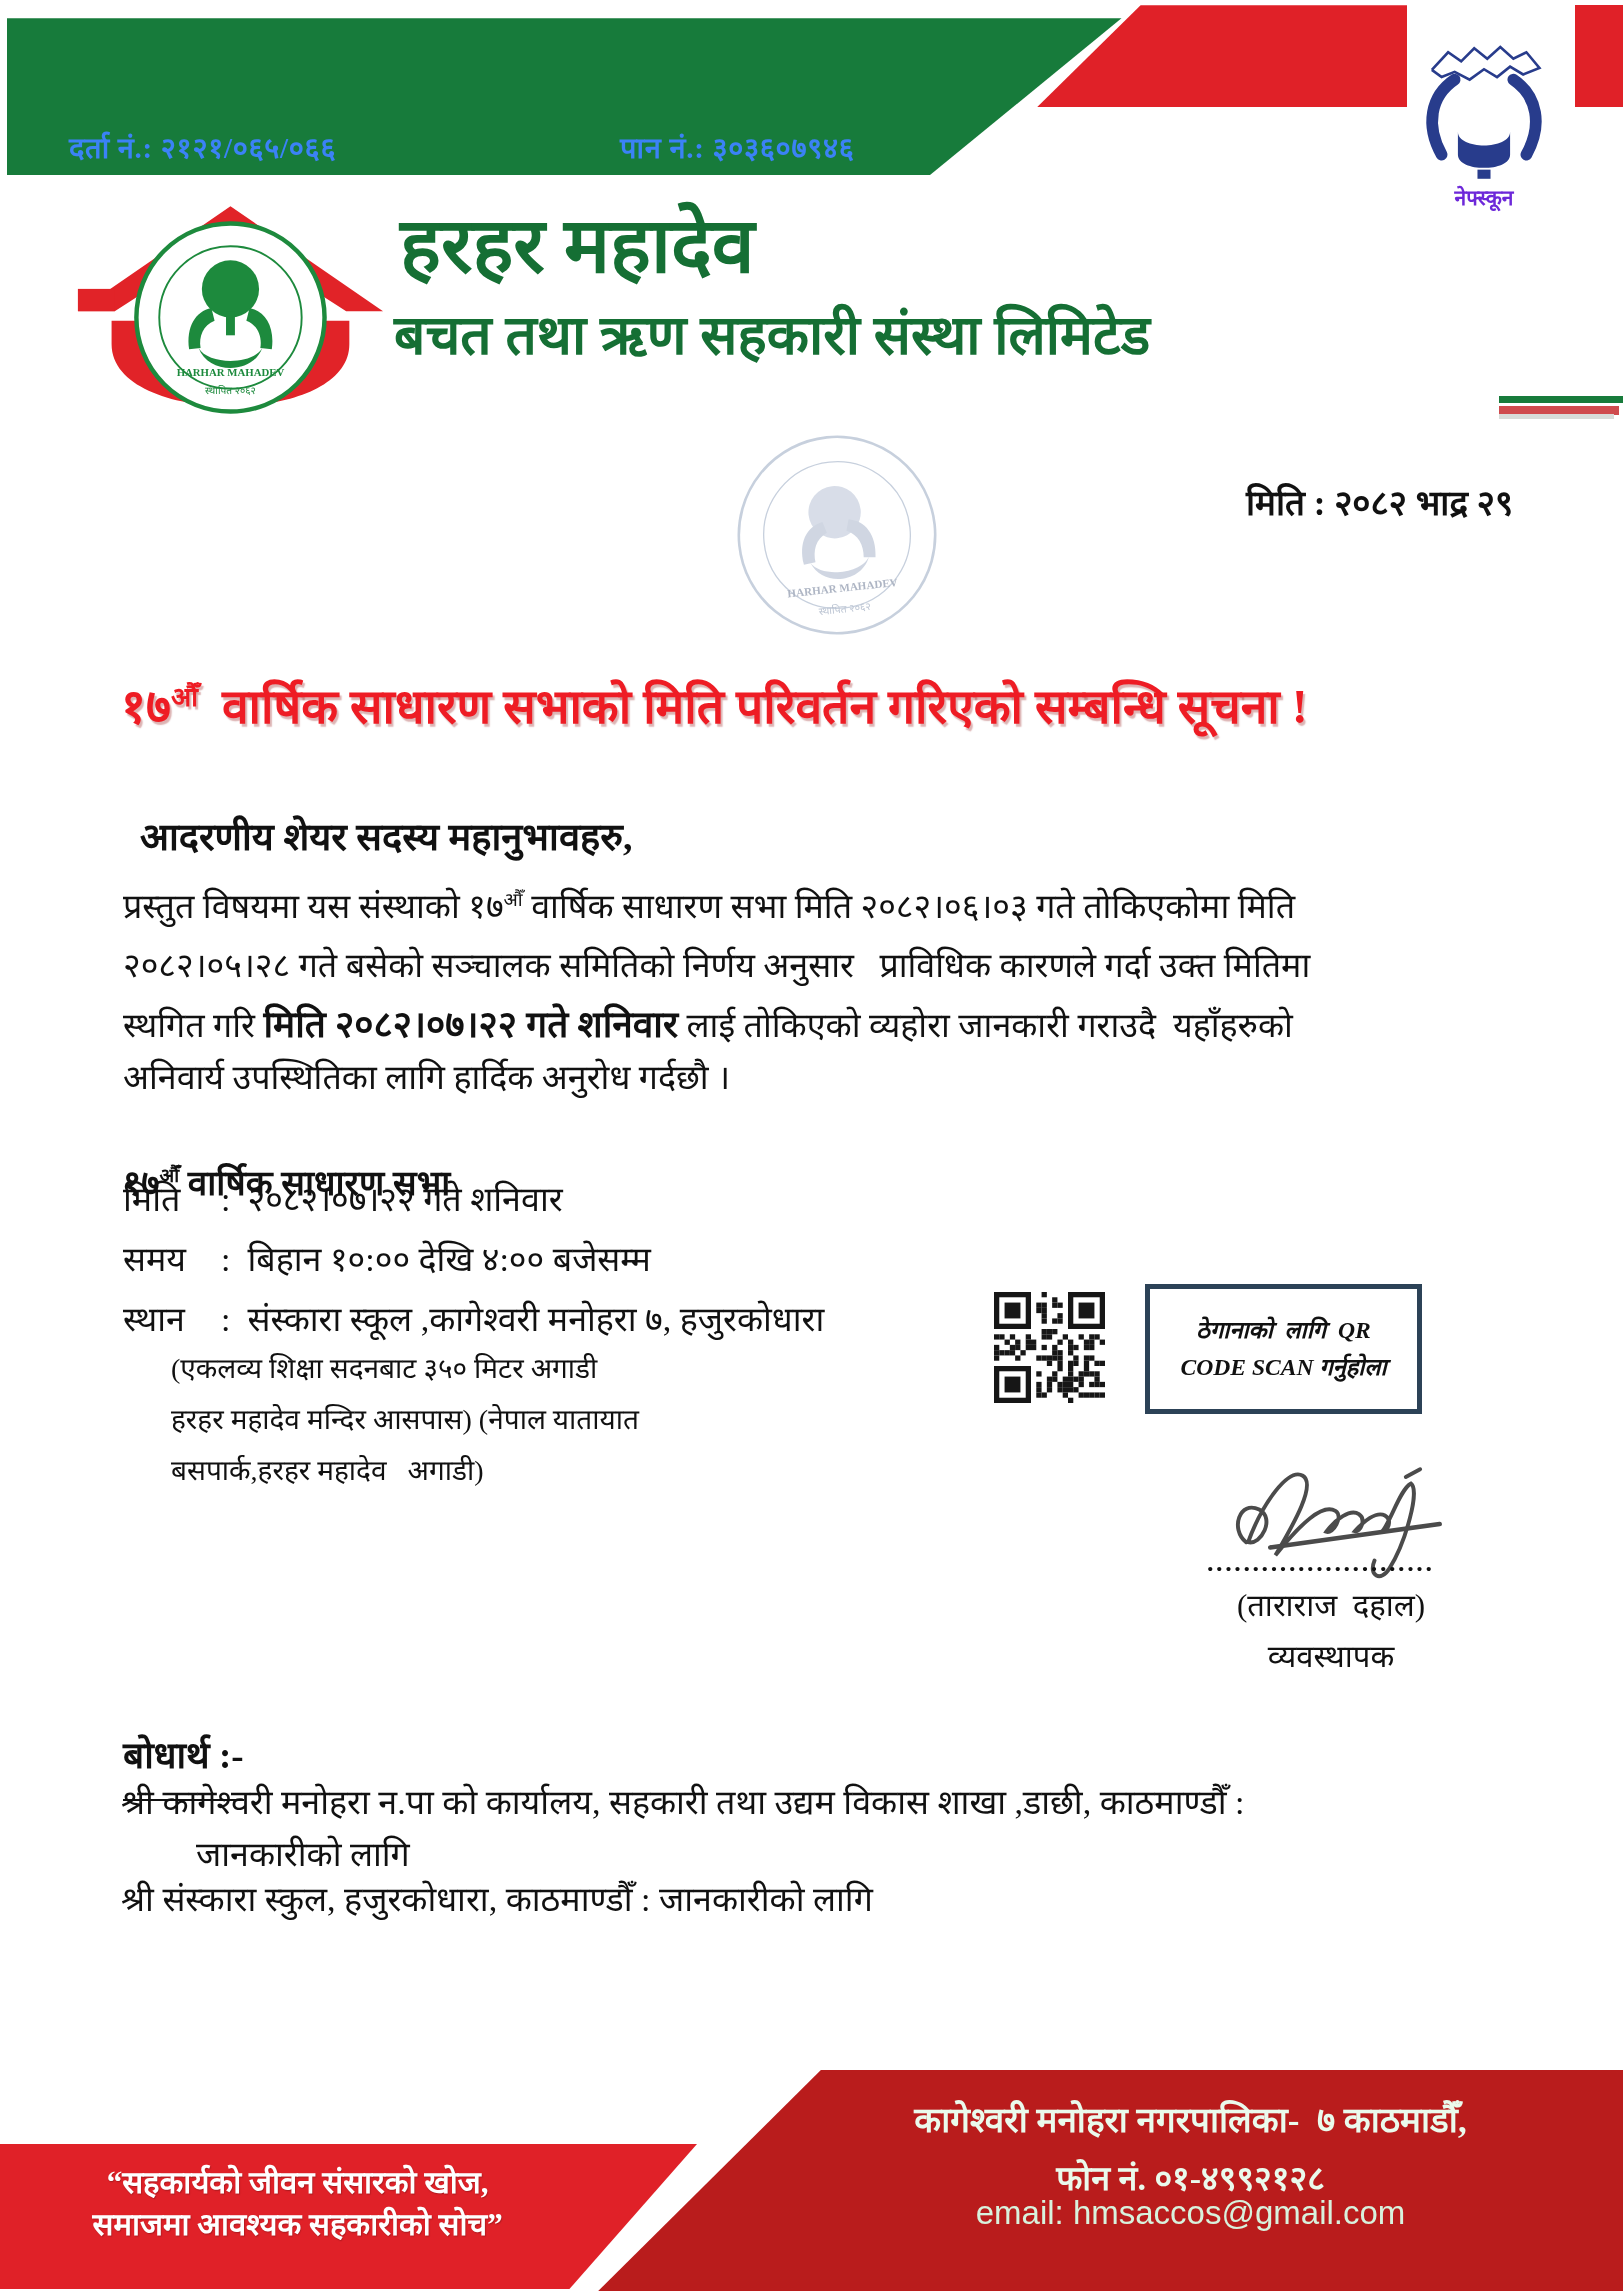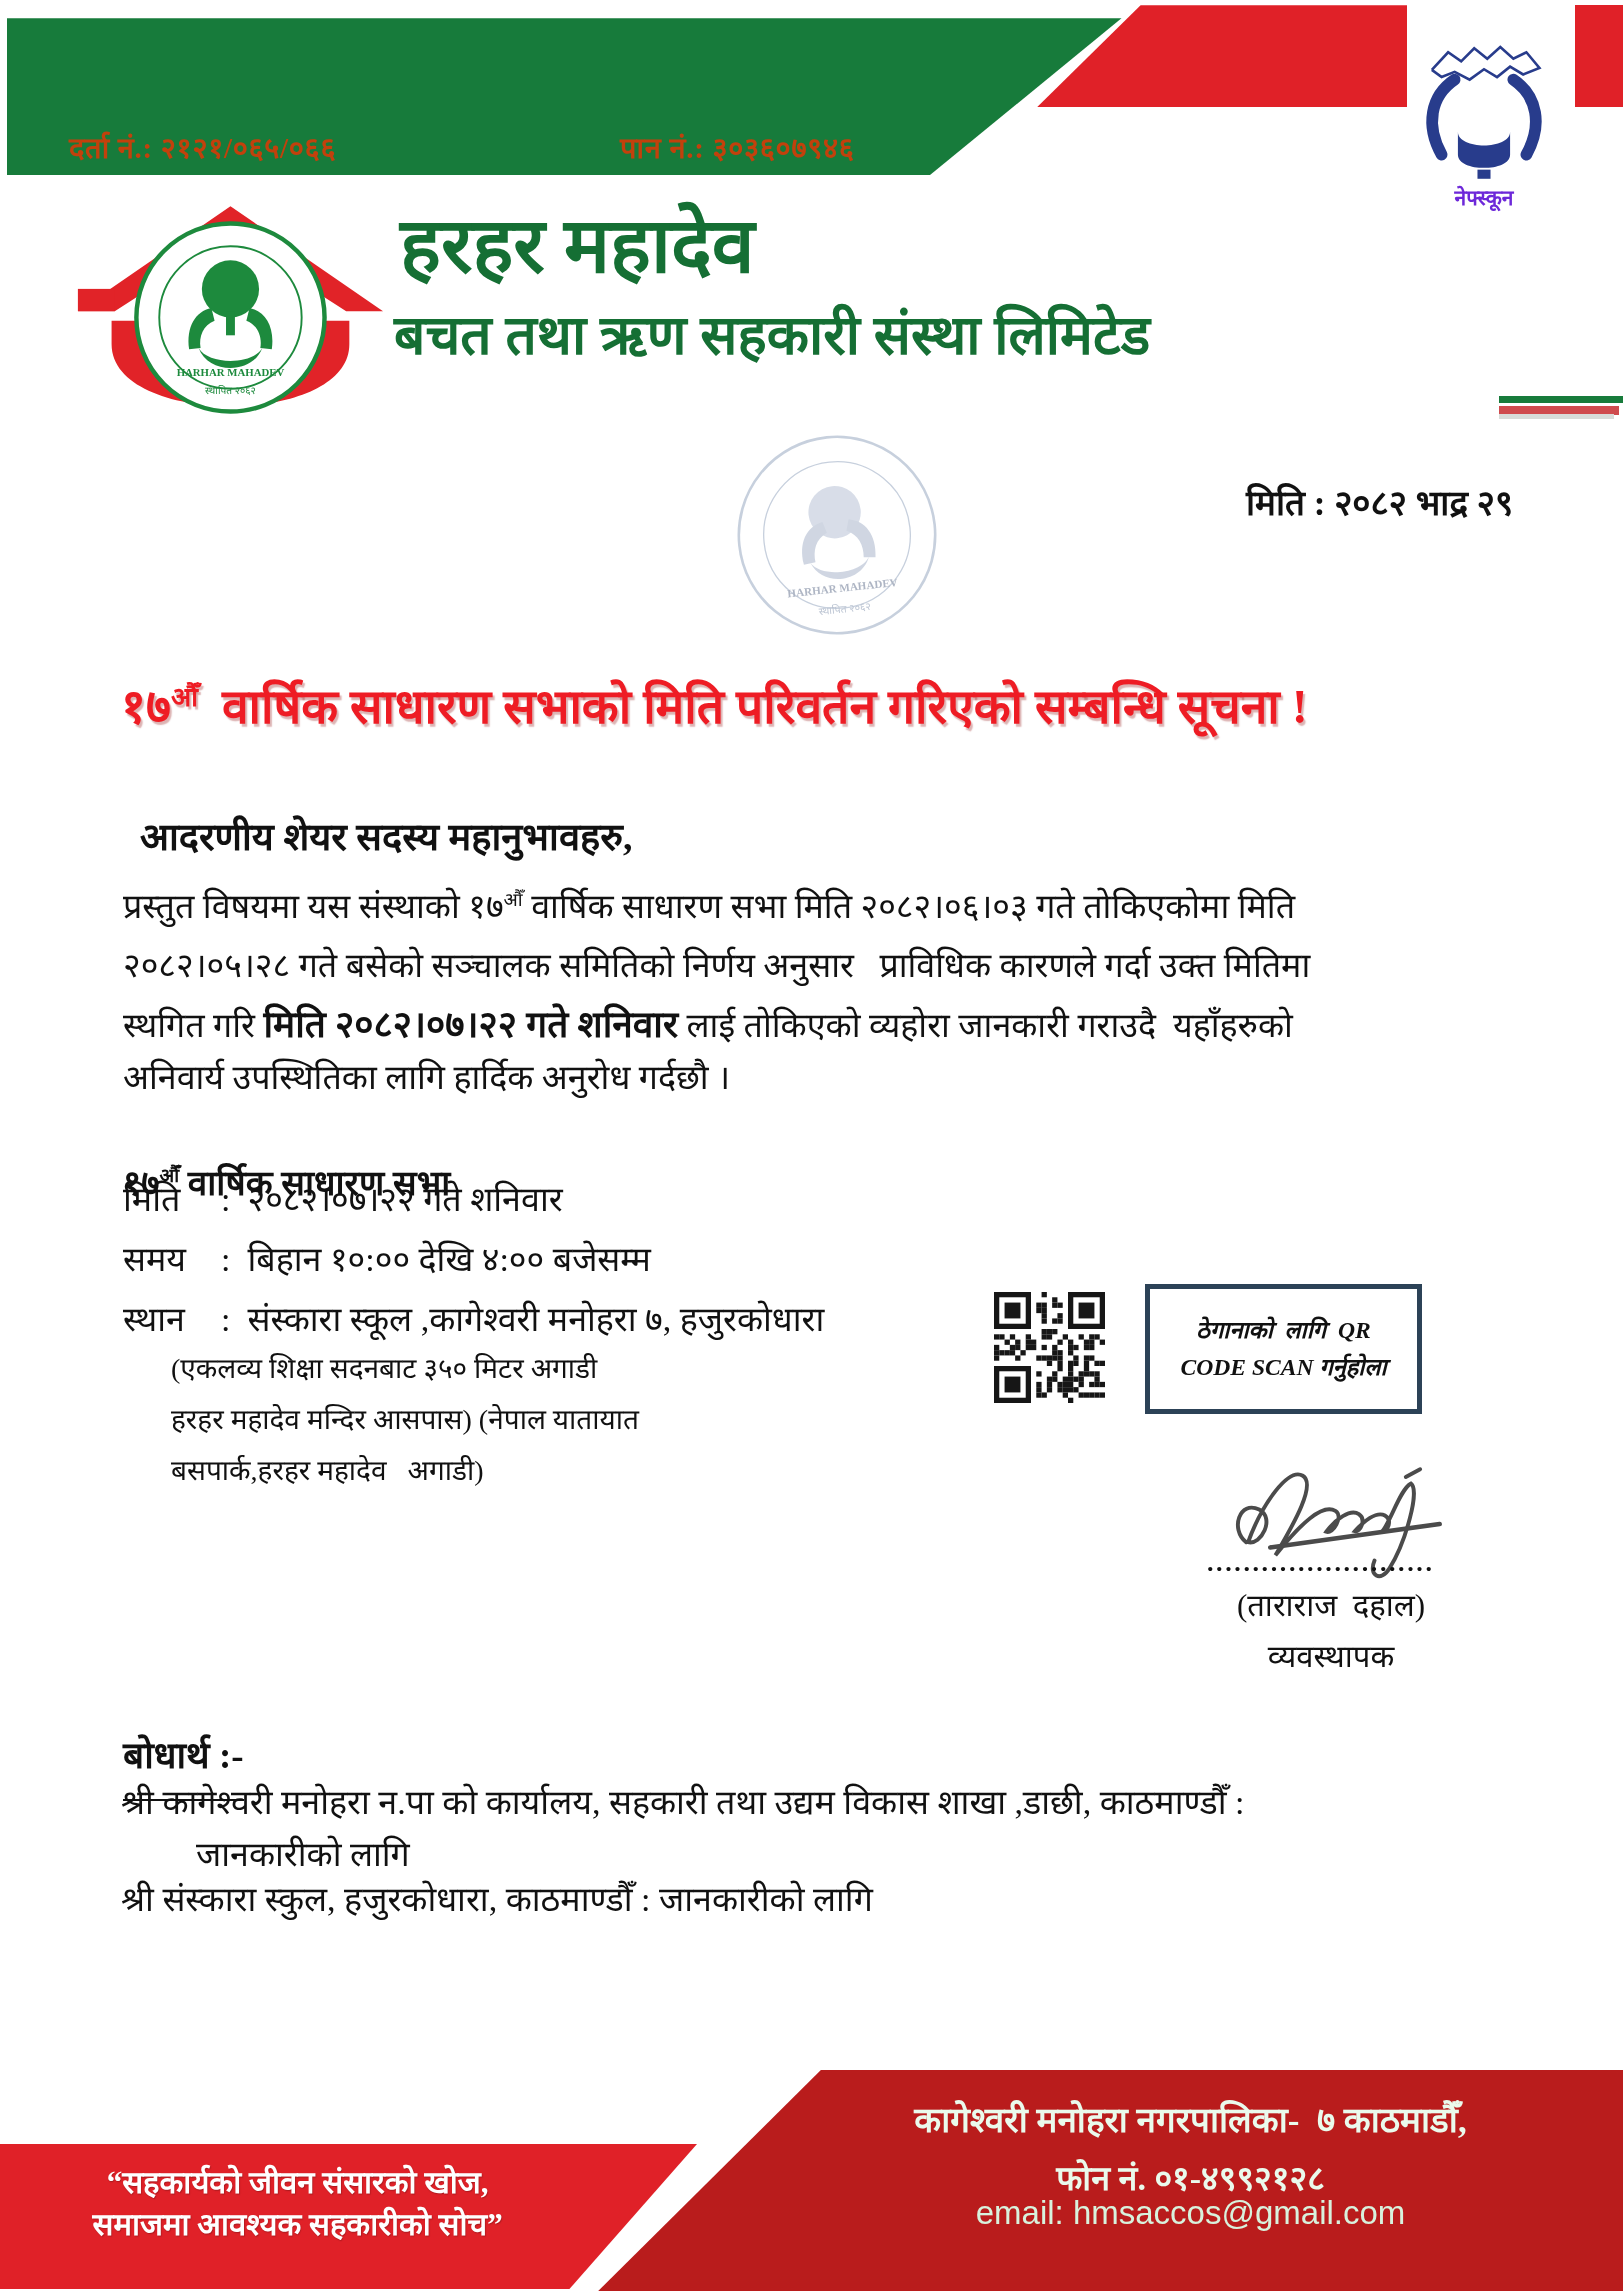--- a/index.html
+++ b/index.html
@@ -7,21 +7,21 @@
         font-family:"Liberation Serif",serif;color:#111;}
   .abs{position:absolute;}
   .prewrap{white-space:pre-wrap;}
 
   
   .green-header{left:6.5px;top:18.3px;width:1115px;height:157px;background:#177b3b;
       clip-path:polygon(0 0,100% 0,82.8% 100%,0 100%);}
   .red-para{left:1037px;top:5.2px;width:370px;height:102px;background:#e02128;
       clip-path:polygon(28% 0,100% 0,100% 100%,0 100%);}
   .red-corner{left:1575px;top:5.2px;width:48px;height:102px;background:#e02128;}
-  .reg-text{font-weight:700;font-size:29px;color:#c2410c;letter-spacing:0.7px;}
+  .reg-text{font-weight:700;font-size:29px;color:#3b82f6;letter-spacing:0.7px;}
   .reg-no{left:69px;top:127px;}
   .pan-no{left:620px;top:127px;}
 
   .org-name1{left:400px;top:204px;font-size:77px;font-weight:700;color:#156f34;line-height:1.1;}
   .org-name2{left:394px;top:306px;font-size:55px;font-weight:700;color:#156f34;line-height:1.1;}
 
   .strip-green{left:1499px;top:396px;width:124px;height:7.2px;background:#177b3b;}
   .strip-red{left:1499px;top:406px;width:120px;height:8.5px;background:#cf4b4e;}
   .strip-grey{left:1499px;top:414px;width:115px;height:5.2px;background:#d8dcd9;}
 

